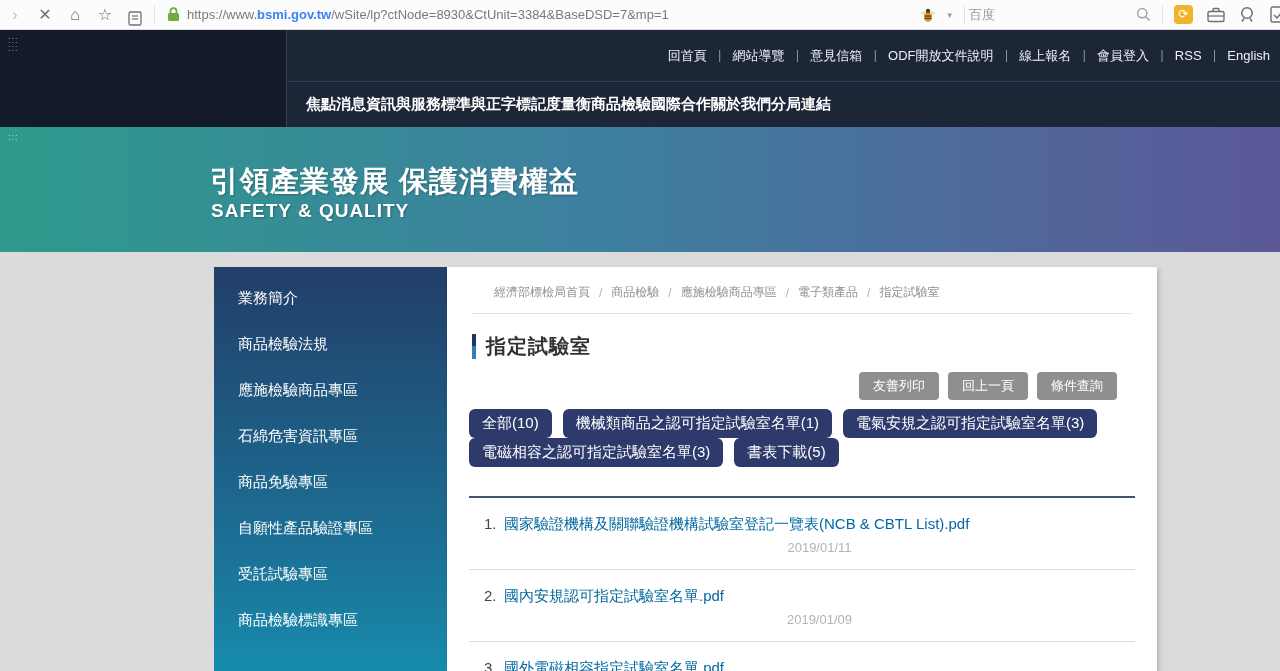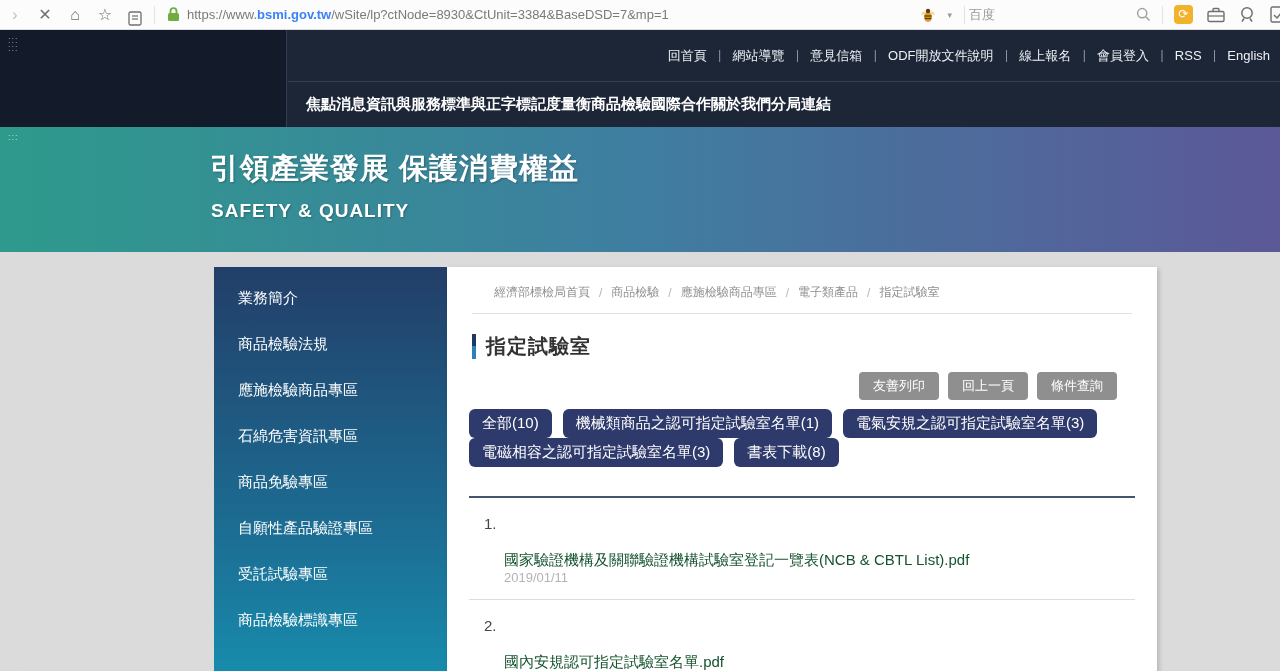--- a/index.html
+++ b/index.html
@@ -33,21 +33,21 @@
   .utility-nav a { color:#eef1f6; font-size:13px; text-decoration:none; cursor:pointer; }
   .u-sep { color:#aeb6c4; font-size:12px; margin:0 7px; }
   .main-nav { height:44px; display:flex; align-items:center; 
     padding:0 172px 0 18px; }
   .main-nav a { color:#ffffff; font-size:15px; font-weight:bold; text-decoration:none; white-space:nowrap; cursor:pointer; }
 
   
   .banner { position:absolute; top:127px; left:0; width:1280px; height:125px;
     background:linear-gradient(90deg,#2e9a8c 0%,#3e7fa0 48%,#5c5898 100%); }
   .banner .a11y { position:absolute; left:8px; top:5px; color:#cfd8d6; font-size:9px; letter-spacing:1px; }
-  .banner-title { position:absolute; left:210px; top:22px; color:#ffffff; font-size:29px; font-weight:bold;
+  .banner-title { position:absolute; left:210px; top:35px; color:#ffffff; font-size:29px; font-weight:bold;
     text-shadow:1px 1px 2px rgba(0,0,0,0.25); letter-spacing:1px; }
   .banner-sub { position:absolute; left:211px; top:73px; color:#ffffff; font-size:19px; font-weight:bold;
     letter-spacing:1px; text-shadow:1px 1px 2px rgba(0,0,0,0.25); }
 
   
   .page-body { position:absolute; top:252px; left:14px; width:1280px; height:419px; background:#dbdbdb;border-radius:21px; }
   .sidebar { position:absolute; left:200px; top:15px; width:233px; height:500px;
     background:linear-gradient(180deg,#223e68 0%,#1c6f95 55%,#14a0bc 100%); padding-top:9px; }
   .side-item { color:#ffffff; font-size:15px; padding:13px 24px 14px 24px; cursor:pointer; white-space:nowrap; }
 
@@ -70,22 +70,22 @@
   .filter-btn { background:#2e3a6b; color:#ffffff; border:none; border-radius:6px; font-size:15px;
     padding:5px 13px; cursor:pointer; font-family:inherit; white-space:nowrap; }
 
   .dark-rule { height:2px; background:#44546a; margin:29px 22px 0 22px; }
 
   .doc-list { margin:0 22px; }
   .doc-item { padding:17px 0 14px 0; border-bottom:1px solid #dddddd; }
   .doc-item:last-child { border-bottom:none; }
   .doc-line { display:flex; font-size:15px; color:#454545; padding-left:15px; }
   .doc-no { width:20px; flex:0 0 auto; }
-  .doc-title { color:#14532d; text-decoration:none; cursor:pointer;margin-top:36px; }
-  .doc-date { font-size:13px; color:#b3b3b3; margin:0 0 0 35px; }
+  .doc-title { color:#0369a1; text-decoration:none; cursor:pointer; }
+  .doc-date { font-size:13px; color:#b3b3b3; margin:6px 0 0 35px;text-align:center; }
 
   svg { display:block; }
 </style>
 </head>
 <body>
 
 <div class="frame">
 
   <div class="browser-bar">
     <div class="bicon dim">›</div>
@@ -234,21 +234,21 @@
         <button class="gray-btn">友善列印</button>
         <button class="gray-btn">回上一頁</button>
         <button class="gray-btn">條件查詢</button>
       </div>
 
       <div class="filters-row">
         <button class="filter-btn">全部(10)</button>
         <button class="filter-btn">機械類商品之認可指定試驗室名單(1)</button>
         <button class="filter-btn">電氣安規之認可指定試驗室名單(3)</button>
         <button class="filter-btn">電磁相容之認可指定試驗室名單(3)</button>
-        <button class="filter-btn">書表下載(8)</button>
+        <button class="filter-btn">書表下載(5)</button>
       </div>
 
       <div class="dark-rule"></div>
 
       <div class="doc-list">
         <div class="doc-item">
           <div class="doc-line">
             <span class="doc-no">1.</span>
             <a class="doc-title">國家驗證機構及關聯驗證機構試驗室登記一覽表(NCB &amp; CBTL List).pdf</a>
           </div>

